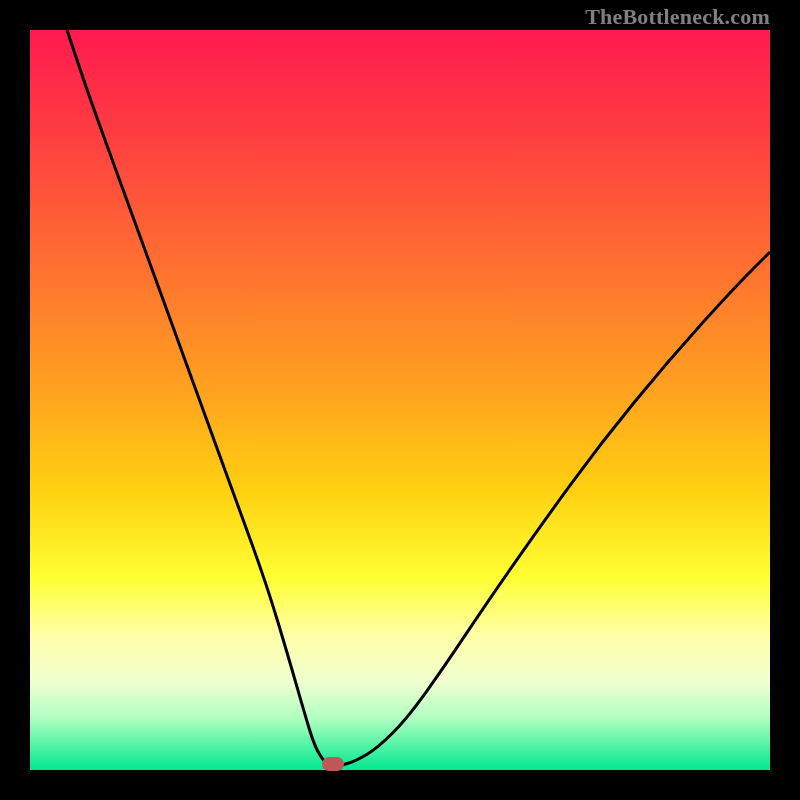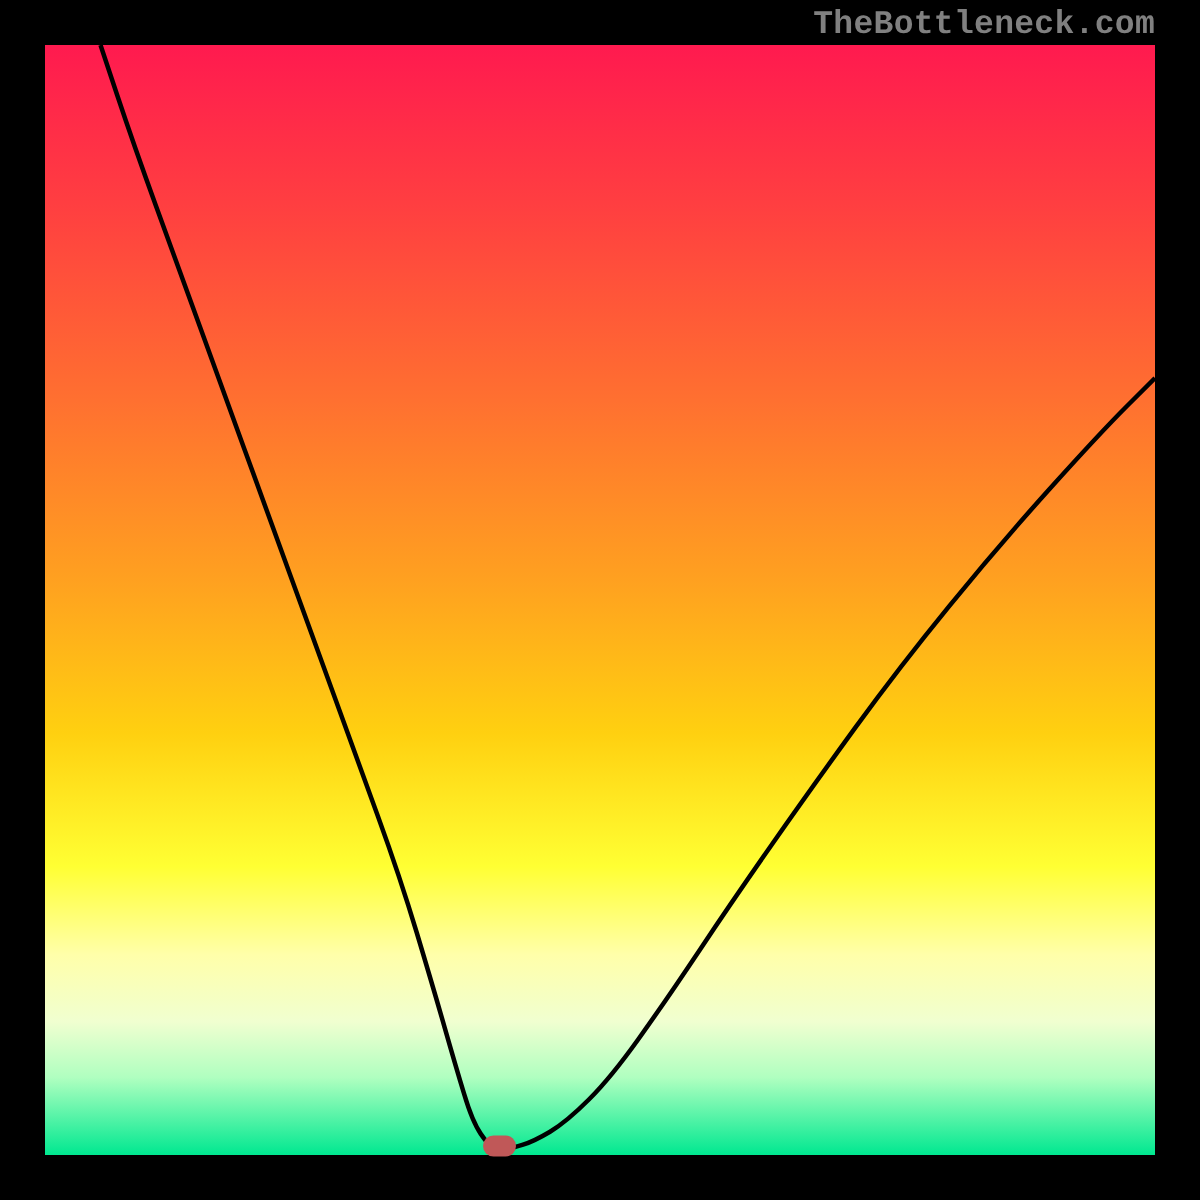--- a/index.html
+++ b/index.html
@@ -26,21 +26,21 @@
       #ffffaa 82%,
       #f0ffd0 88%,
       #b0ffc0 93%,
       #00e890 100%
     );
   }
   .watermark {
     position: absolute;
     top: 4px;
     right: 30px;
-    font-family: Liberation Mono, monospace;
+    font-family: Liberation Serif, serif;
     font-size: 22px;
     font-weight: 600;
     color: #808080;
     letter-spacing: 0.2px;
   }
   .curve {
     position: absolute;
     top: 0; left: 0;
     width: 740px; height: 740px;
     pointer-events: none;

